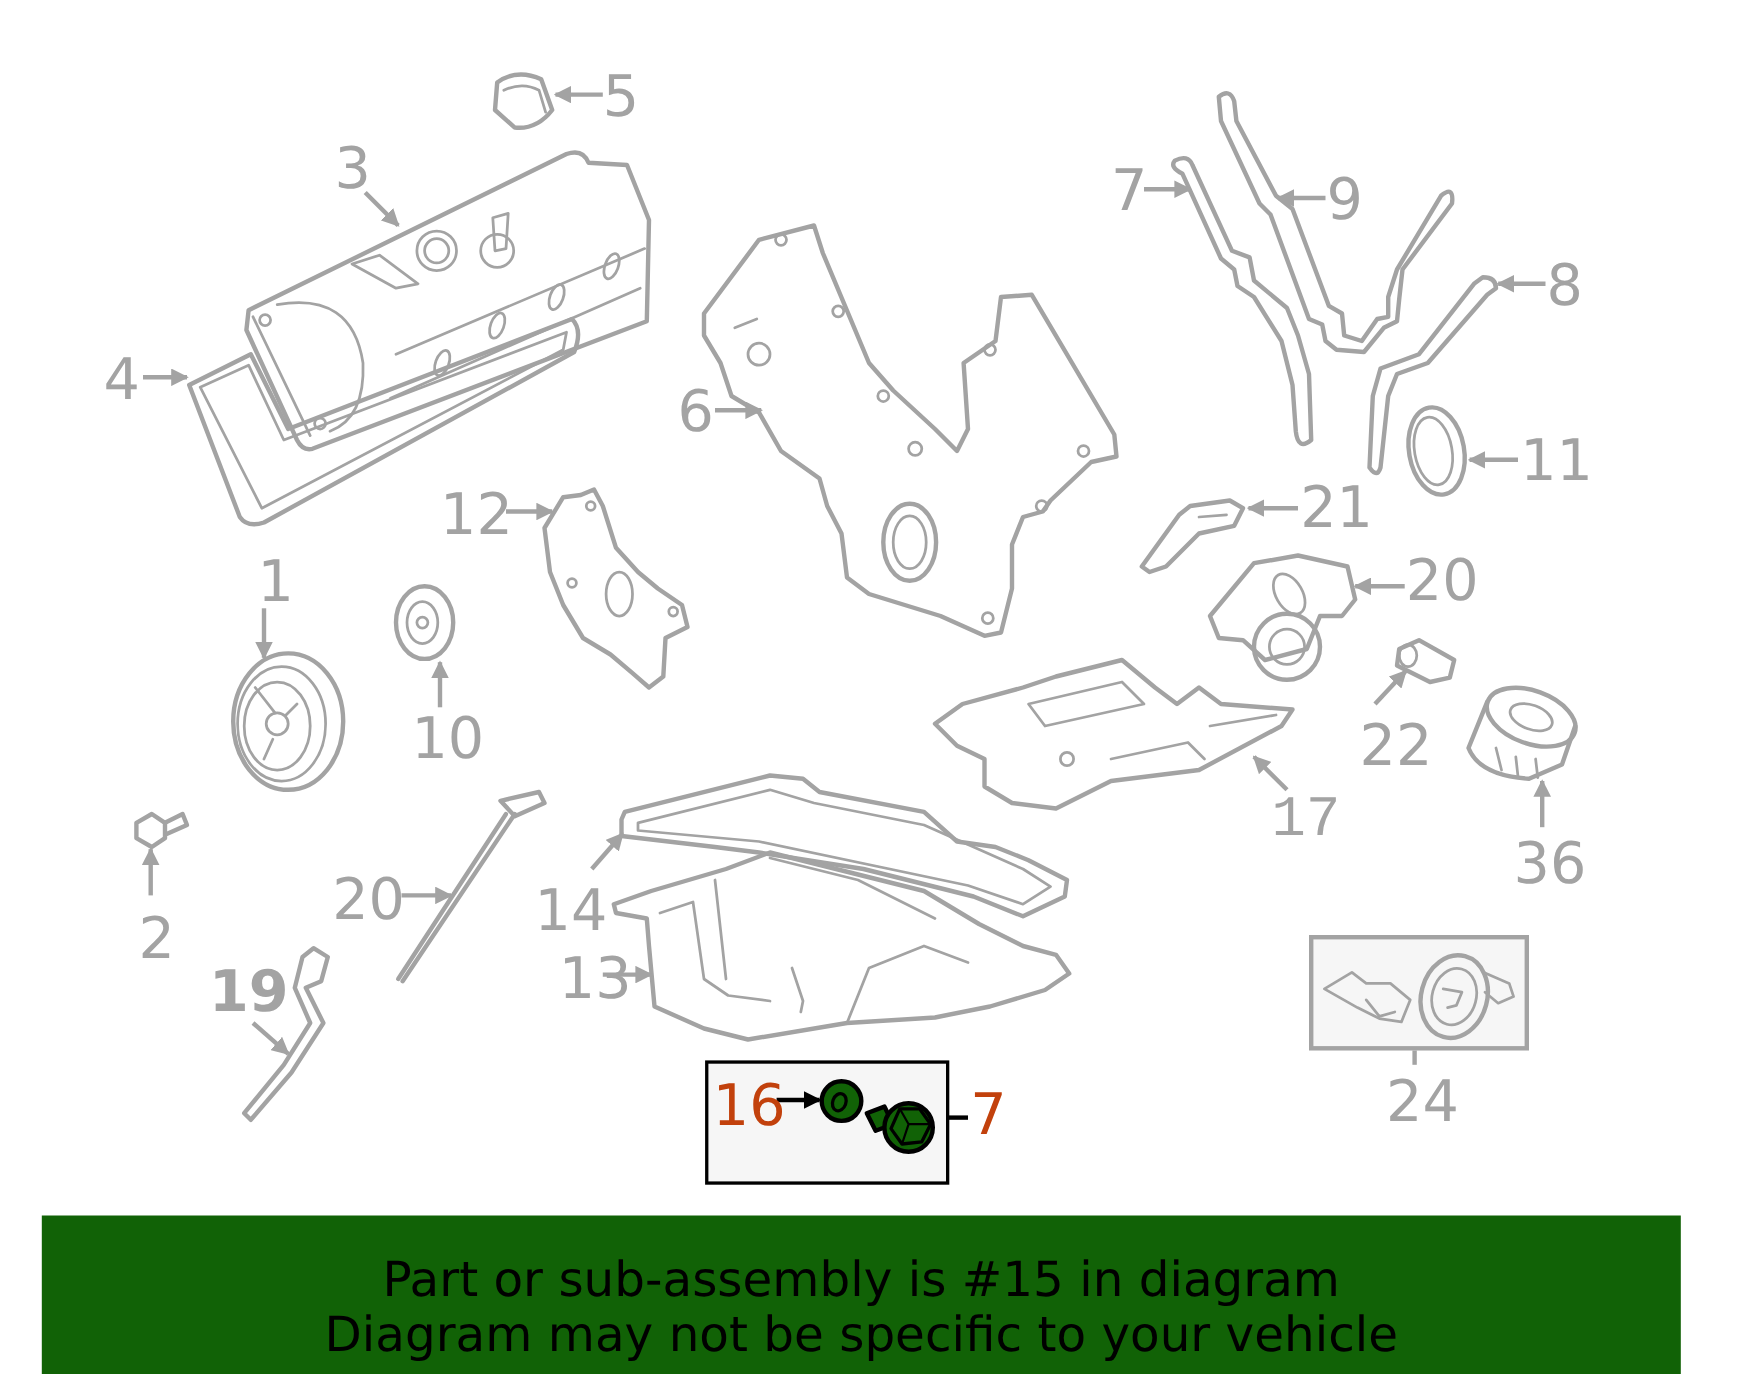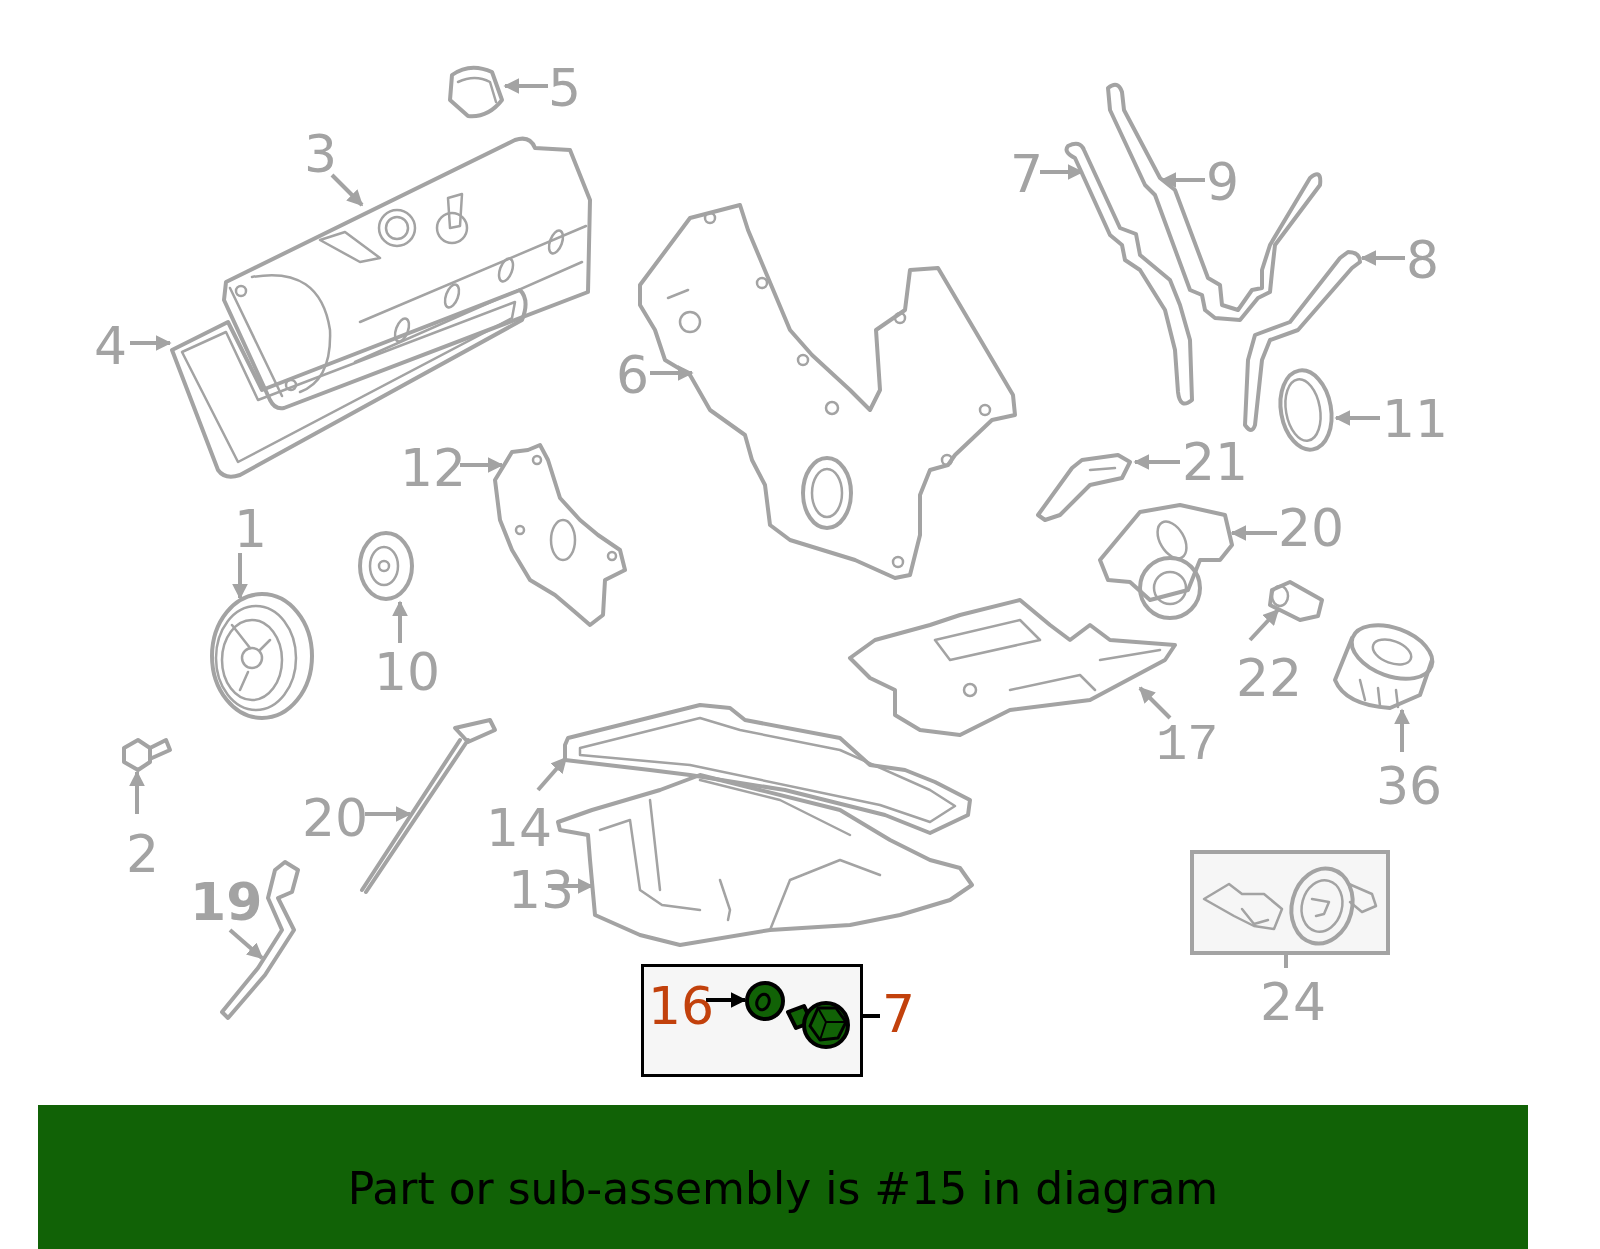--- a/index.html
+++ b/index.html
@@ -251,13 +251,14 @@
 <div class="callout" style="left:302px;top:792px;">20</div>
 <div class="callout" style="left:190px;top:876px;font-weight:bold;">19</div>
 <div class="callout" style="left:1278px;top:502px;">20</div>
 <div class="callout" style="left:1182px;top:436px;">21</div>
 <div class="callout" style="left:1208px;top:652px;margin-left:28px;">22</div>
 <div class="callout" style="left:1376px;top:760px;">36</div>
 <div class="callout" style="left:1260px;top:976px;">24</div>
 
 <div class="banner">
   <div class="banner-line">Part or sub-assembly is #15 in diagram</div>
+  <div class="banner-line">Diagram may not be specific to your vehicle</div>
 </div>
 
 </body></html>

